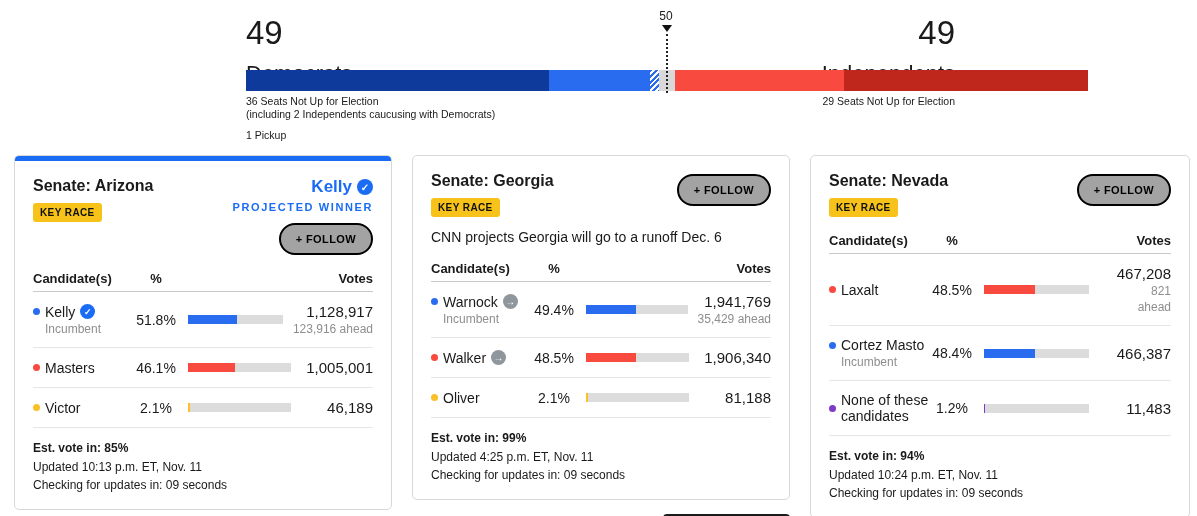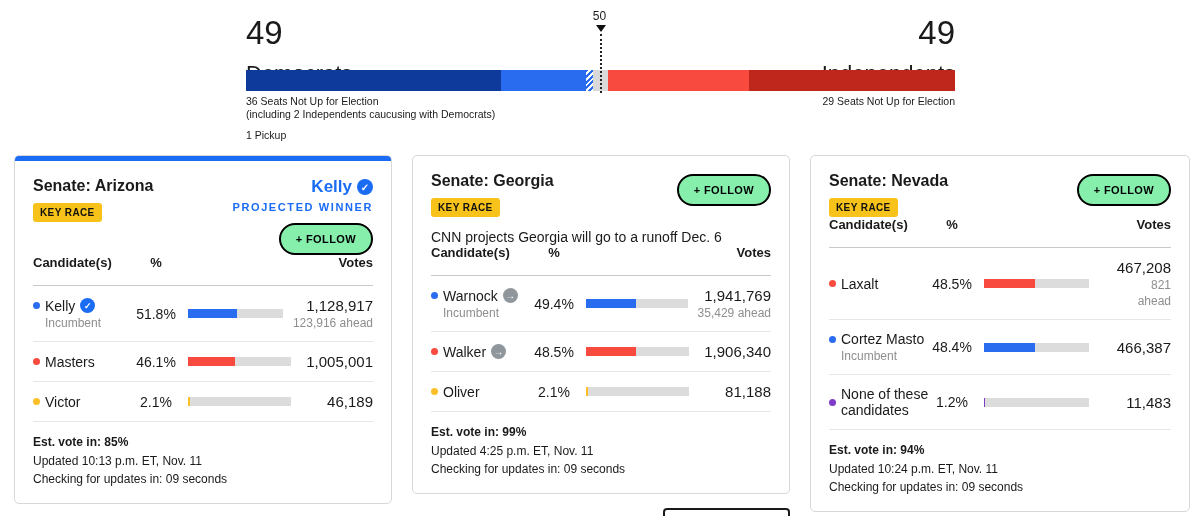--- a/index.html
+++ b/index.html
@@ -5,21 +5,21 @@
   * { margin:0; padding:0; box-sizing:border-box; }
   html,body { background:#fff; width:1197px; height:516px; overflow:hidden;
     font-family:"Liberation Sans", sans-serif; color:#1a1a1a; }
 
   
   .bop { position:relative; height:148px; }
   .bop-left { position:absolute; left:246px; top:16px; }
   .bop-right { position:absolute; right:242px; top:16px; text-align:right; }
   .bop-count { font-size:33px; font-weight:500; line-height:1.0; }
   .bop-party { font-size:22px; font-weight:400; margin-top:12px; }
-  .bop-bar { position:absolute; left:246px; top:70px; width:709px; height:21px; display:flex; }
+  .bop-bar { position:absolute; left:246px; top:70px; width:842px; height:21px; display:flex; }
   .bop-seg { height:100%; }
   .bop-seg.hatch { background-image:repeating-linear-gradient(135deg,#2a6cf0 0 2px,#ffffff 2px 4px) !important; }
   .bop-marker { position:absolute; left:50%; top:-60px; bottom:-2px; width:0;
     display:flex; flex-direction:column; align-items:center; }
   .bop-marker-label { font-size:12px; line-height:1; transform:translateX(-1px); }
   .bop-marker-tri { width:0; height:0; border-left:5px solid transparent;
     border-right:5px solid transparent; border-top:7px solid #111; margin-top:3px; }
   .bop-marker-line { flex:1; width:0; border-left:2px dotted #222; margin-top:2px; }
   .bop-notes-left { position:absolute; left:246px; top:95px; font-size:10.5px; line-height:1.25; }
   .bop-notes-right { position:absolute; right:242px; top:95px; font-size:10.5px; }
@@ -39,28 +39,28 @@
   .key-race-badge { display:inline-block; margin-top:8px; background:#f7c31a; color:#111;
     font-size:10px; font-weight:bold; letter-spacing:.4px; padding:4px 7px; border-radius:3px; }
   .race-head-right { display:flex; flex-direction:column; align-items:flex-end; }
   .winner-block { text-align:right; display:none; }
   .race-card.has-winner .winner-block { display:block; }
   .winner-name-row { display:flex; align-items:center; justify-content:flex-end; gap:5px; }
   .winner-name { font-size:17px; font-weight:bold; color:#1a6cf5; }
   .winner-label { font-size:11px; font-weight:bold; color:#1a6cf5; letter-spacing:1.6px; margin-top:4px; }
   .check-icon { width:16px; height:16px; border-radius:50%; background:#1a6cf5; color:#fff;
     font-size:10px; font-weight:bold; display:inline-flex; align-items:center; justify-content:center; }
-  .follow-btn { margin-top:10px; background:#86efac; border:2px solid #000; border-radius:18px;
+  .follow-btn { margin-top:10px; background:#a3a3a3; border:2px solid #000; border-radius:18px;
     padding:8px 15px; font-family:inherit; font-size:11px; font-weight:bold; letter-spacing:.4px; cursor:pointer; }
   .race-card:not(.has-winner) .follow-btn { margin-top:2px; }
 
   .race-note { font-size:14px; margin-top:12px; display:none; }
   .race-card.has-note .race-note { display:block; }
 
-  .tbl-head { display:flex; padding-bottom:15px; border-bottom:1px solid #c9c9c9;
+  .tbl-head { display:flex; margin-top:16px; padding-bottom:5px; border-bottom:1px solid #c9c9c9;
     font-size:13px; font-weight:bold; }
   .th-cand { width:100px; }
   .th-pct { width:46px; text-align:center; }
   .th-votes { flex:1; text-align:right; }
 
   .cand-row { display:flex; align-items:center; padding:11px 0; border-bottom:1px solid #e6e6e6; }
   .cand-name-cell { width:100px; font-size:14px; }
   .cand-name-line { display:flex; align-items:center; gap:5px; }
   .cand-dot { width:7px; height:7px; border-radius:50%; flex:none; }
   .cand-sub { font-size:12px; color:#8e8e8e; margin-left:12px; margin-top:2px; }

